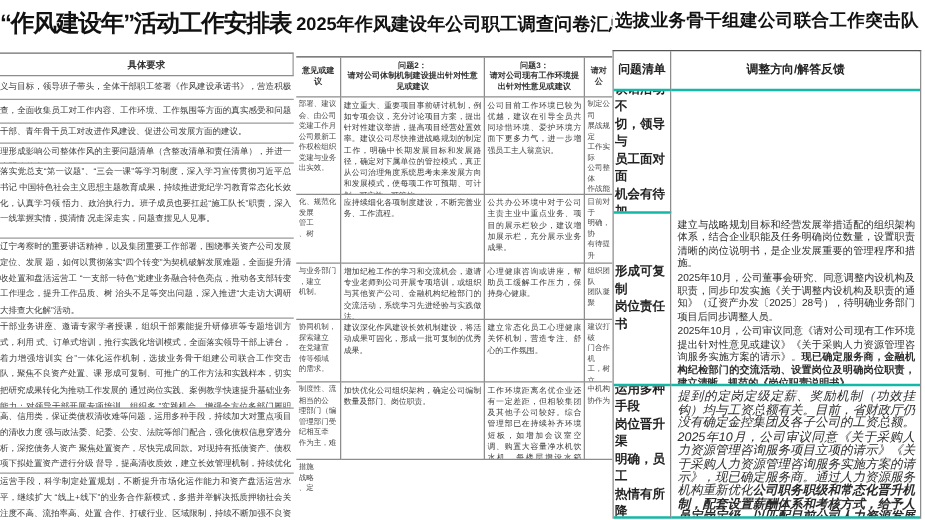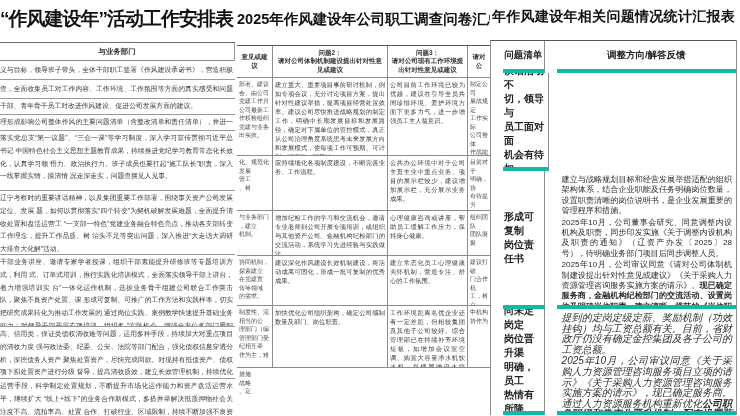--- a/index.html
+++ b/index.html
@@ -37,22 +37,22 @@
   .md-r1{height:78px;} .md-r2{height:55px;} .md-r3{height:45px;}
   .md-r4{height:50px;} .md-r5{height:62px;}
   .md-r6{height:49px;} .md-r6 .md-cell{border:none;}
   
   .pg-right{left:490px;width:250px;z-index:3;}
   .rt-title{position:absolute;left:2px;top:8px;font-size:14px;font-weight:bold;
             white-space:nowrap;letter-spacing:0.3px;color:#111;}
   .rt-table{position:absolute;left:0;top:40px;width:245px;border-top:1px solid #555;
             border-left:1px solid #8d8d8d;border-right:1px solid #8d8d8d;}
   .rt-row{display:flex;align-items:stretch;}
-  .rt-cell{border-right:1px solid #8d8d8d;border-bottom:4px solid #14b8a6;
-           overflow:hidden;box-sizing:border-box;margin-left:12px;}
+  .rt-cell{border-right:1px solid #8d8d8d;border-bottom:2px solid #14b8a6;
+           overflow:hidden;box-sizing:border-box;}
   .rt-problem{width:46px;display:flex;align-items:center;justify-content:center;
               font-size:10px;font-weight:600;line-height:14px;white-space:pre-line;
               text-align:left;color:#222;padding:1px;}
   .rt-answer{width:199px;border-right:none;font-size:8.3px;line-height:11.3px;
              text-align:justify;padding:4px 4px 0 5px;color:#2c2c2c;}
   .rt-hrow{height:32px;}
   .rt-hrow .rt-cell{display:flex;align-items:center;justify-content:center;
            font-size:9.5px;font-weight:bold;text-align:center;color:#222;padding:0;}
   .rt-r1{height:98px;} .rt-r2{height:138px;} .rt-r3{height:106px;}
   .rt-r2 .rt-answer{line-height:10.4px;font-size:8.1px;}
@@ -61,21 +61,21 @@
   .bold{font-weight:bold;}
 </style>
 </head>
 <body>
 
 <div class="screen">
 
   <div class="page pg-left">
     <div class="lt-title">“作风建设年”活动工作安排表</div>
     <div class="lt-table">
-      <div class="lt-head">与业务部门</div>
+      <div class="lt-head">具体要求</div>
       <div class="lt-row lt-r1">义与目标，领导班子带头，全体干部职工签署《作风建设承诺书》，营造积极向上、</div>
       <div class="lt-row lt-r2">查，全面收集员工对工作内容、工作环境、工作氛围等方面的真实感受和问题建议。</div>
       <div class="lt-row lt-r3">干部、青年骨干员工对改进作风建设、促进公司发展方面的建议。</div>
       <div class="lt-row lt-r4">理形成影响公司整体作风的主要问题清单（含整改清单和责任清单），并进一步明确整改</div>
       <div class="lt-row lt-r5">落实党总支“第一议题”、“三会一课”等学习制度，深入学习宣传贯彻习近平总书记 中国特色社会主义思想主题教育成果，持续推进党纪学习教育常态化长效化，认真学习领 悟力、政治执行力。班子成员也要扛起“施工队长”职责，深入一线掌握实情，摸清情 况走深走实，问题查摆见人见事。</div>
       <div class="lt-row lt-r6">辽宁考察时的重要讲话精神，以及集团重要工作部署，围绕事关资产公司发展定位、发展 题，如何以贯彻落实“四个转变”为契机破解发展难题，全面提升清收处置和盘活运营工 “一支部一特色”党建业务融合特色亮点，推动各支部转变工作理念，提升工作品质、树 治头不足等突出问题，深入推进“大走访大调研大排查大化解”活动。</div>
       <div class="lt-row lt-r7">干部业务讲座、邀请专家学者授课，组织干部素能提升研修班等专题培训方式，利用 式、订单式培训，推行实践化培训模式，全面落实领导干部上讲台，着力增强培训实 台”一体化运作机制，选拔业务骨干组建公司联合工作突击队，聚焦不良资产处置、课 形成可复制、可推广的工作方法和实践样本，切实把研究成果转化为推动工作发展的 通过岗位实践、案例教学快速提升基础业务能力；对领导干部开展专项培训、组织多 ”实践机会，增强全方位多部门履职能力，优化人才流动，实现岗位配备。</div>
       <div class="lt-row lt-r8">高、信用类，保证类债权清收难等问题，运用多种手段，持续加大对重点项目的清收力度 强与政法委、纪委、公安、法院等部门配合，强化债权信息穿透分析，深挖债务人资产 聚焦处置资产，尽快完成回款。对现持有抵债资产、债权项下拟处置资产进行分级 督导，提高清收质效，建立长效管理机制，持续优化考核细则，开展现场检查、推进诉偿</div>
       <div class="lt-row lt-r9">运营手段，科学制定处置规划，不断提升市场化运作能力和资产盘活运营水平，继续扩大 “线上+线下”的业务合作新模式，多措并举解决抵质押物社会关注度不高、流拍率高、处置 合作、打破行业、区域限制，持续不断加强不良资产行业“朋友圈”建设，建立有效机制 置资产盘活。</div>
 
@@ -160,43 +160,43 @@
 战略
 、定</div>
         <div class="md-cell md-b"></div>
         <div class="md-cell md-c"></div>
         <div class="md-cell md-d"></div>
       </div>
     </div>
   </div>
 
   <div class="page pg-right">
-    <div class="rt-title">年作风建设年相关问题情况统计汇报表</div>
+    <div class="rt-title">选拔业务骨干组建公司联合工作突击队</div>
     <div class="rt-table">
       <div class="rt-row rt-hrow">
         <div class="rt-cell rt-problem">问题清单</div>
         <div class="rt-cell rt-answer">调整方向/解答反馈</div>
       </div>
       <div class="rt-row rt-r1">
         <div class="rt-cell rt-problem">谈话活动不
 切，领导与
 员工面对面
 机会有待加</div>
       </div>
       <div class="rt-row rt-r2">
         <div class="rt-cell rt-problem">形成可复制
 岗位责任书</div>
         <div class="rt-cell rt-answer">
           <p><span>建立与战略规划目标和经营发展举措适配的组织架构体系，结合企业职能及任务明确岗位数量，设置职责清晰的岗位说明书，是企业发展重要的管理程序和措施。</span></p>
           <p><span>2025年10月，公司董事会研究、同意调整内设机构及职责，同步印发实施《关于调整内设机构及职责的通知》（辽资产办发〔2025〕28号），待明确业务部门项目后同步调整人员。</span></p>
-          <p><span>2025年10月，公司审议同意《请对公司体制机制建设提出针对性意见或建议》《关于采购人力资源管理咨询服务实施方案的请示》。</span><span class="bold">现已确定服务商，金融机构纪检部门的交流活动、设置岗位及明确岗位职责，建立清晰、规范的《岗位职责说明书》。</span></p>
+          <p><span>2025年10月，公司审议同意《请对公司现有工作环境提出针对性意见或建议》《关于采购人力资源管理咨询服务实施方案的请示》。</span><span class="bold">现已确定服务商，金融机构纪检部门的交流活动、设置岗位及明确岗位职责，建立清晰、规范的《岗位职责说明书》。</span></p>
         </div>
       </div>
       <div class="rt-row rt-r3">
-        <div class="rt-cell rt-problem">尚未定岗定
+        <div class="rt-cell rt-problem">运用多种手段
 岗位晋升渠
 明确，员工
 热情有所降</div>
         <div class="rt-cell rt-answer">
           <p><span>提到的定岗定级定薪、奖励机制（功效挂钩）均与工资总额有关。目前，省财政厅仍没有确定金控集团及各子公司的工资总额。</span></p>
           <p><span>2025年10月，公司审议同意《关于采购人力资源管理咨询服务项目立项的请示》《关于采购人力资源管理咨询服务实施方案的请示》，现已确定服务商。通过人力资源服务机构重新优化</span><span class="bold">公司职务职级和常态化晋升机制，配套设置薪酬体系和考核方式，给予人员定岗定级，以匹配目前公司人力资源发展的需要。</span><span>同时，紧盯上级确定工资总额情况，确保能够覆盖现有薪酬需求。</span></p>
         </div>
       </div>
     </div>
   </div>

